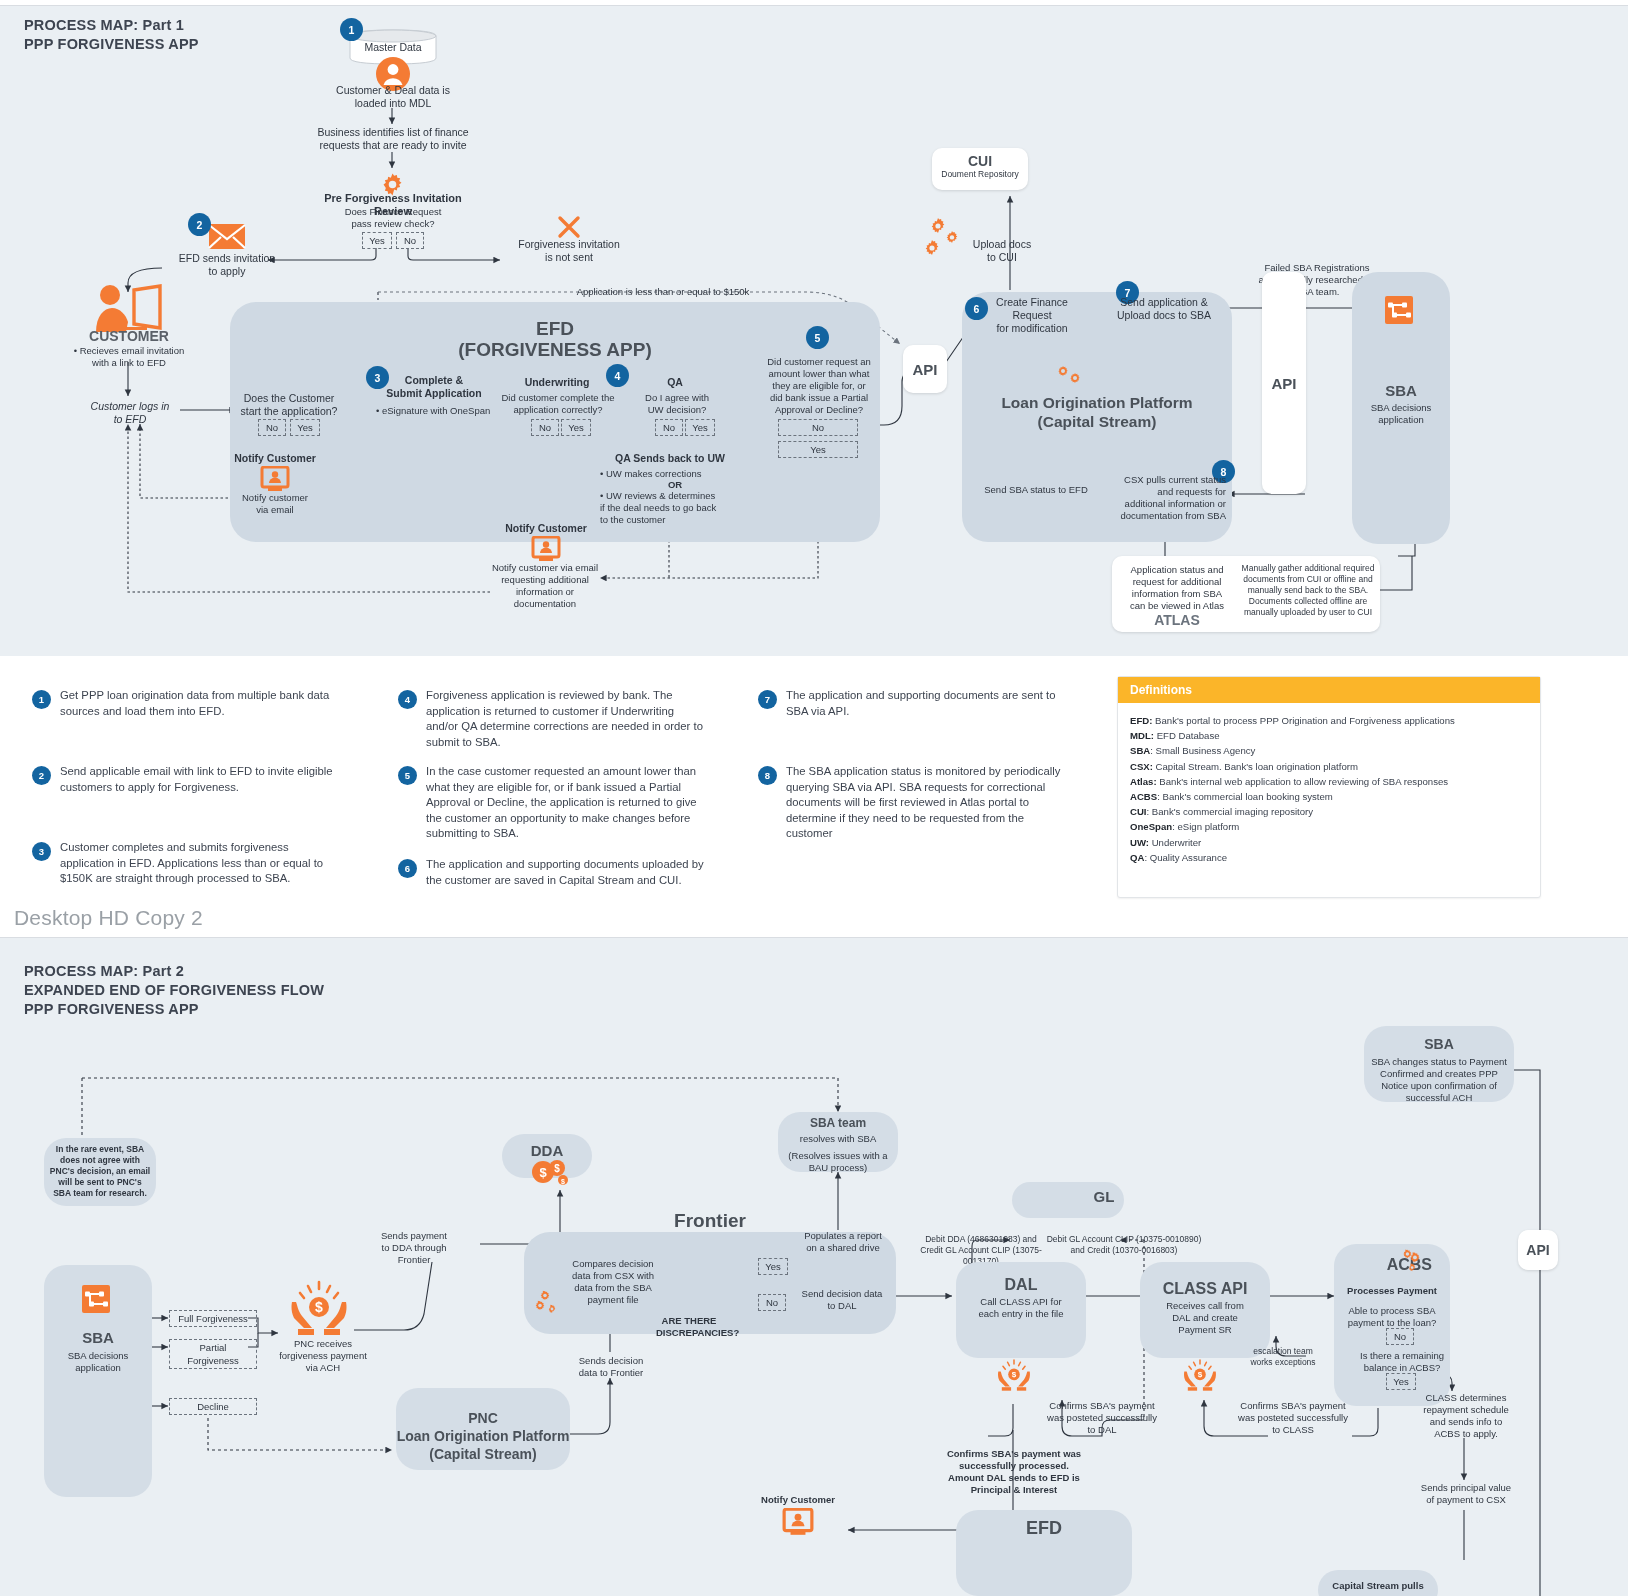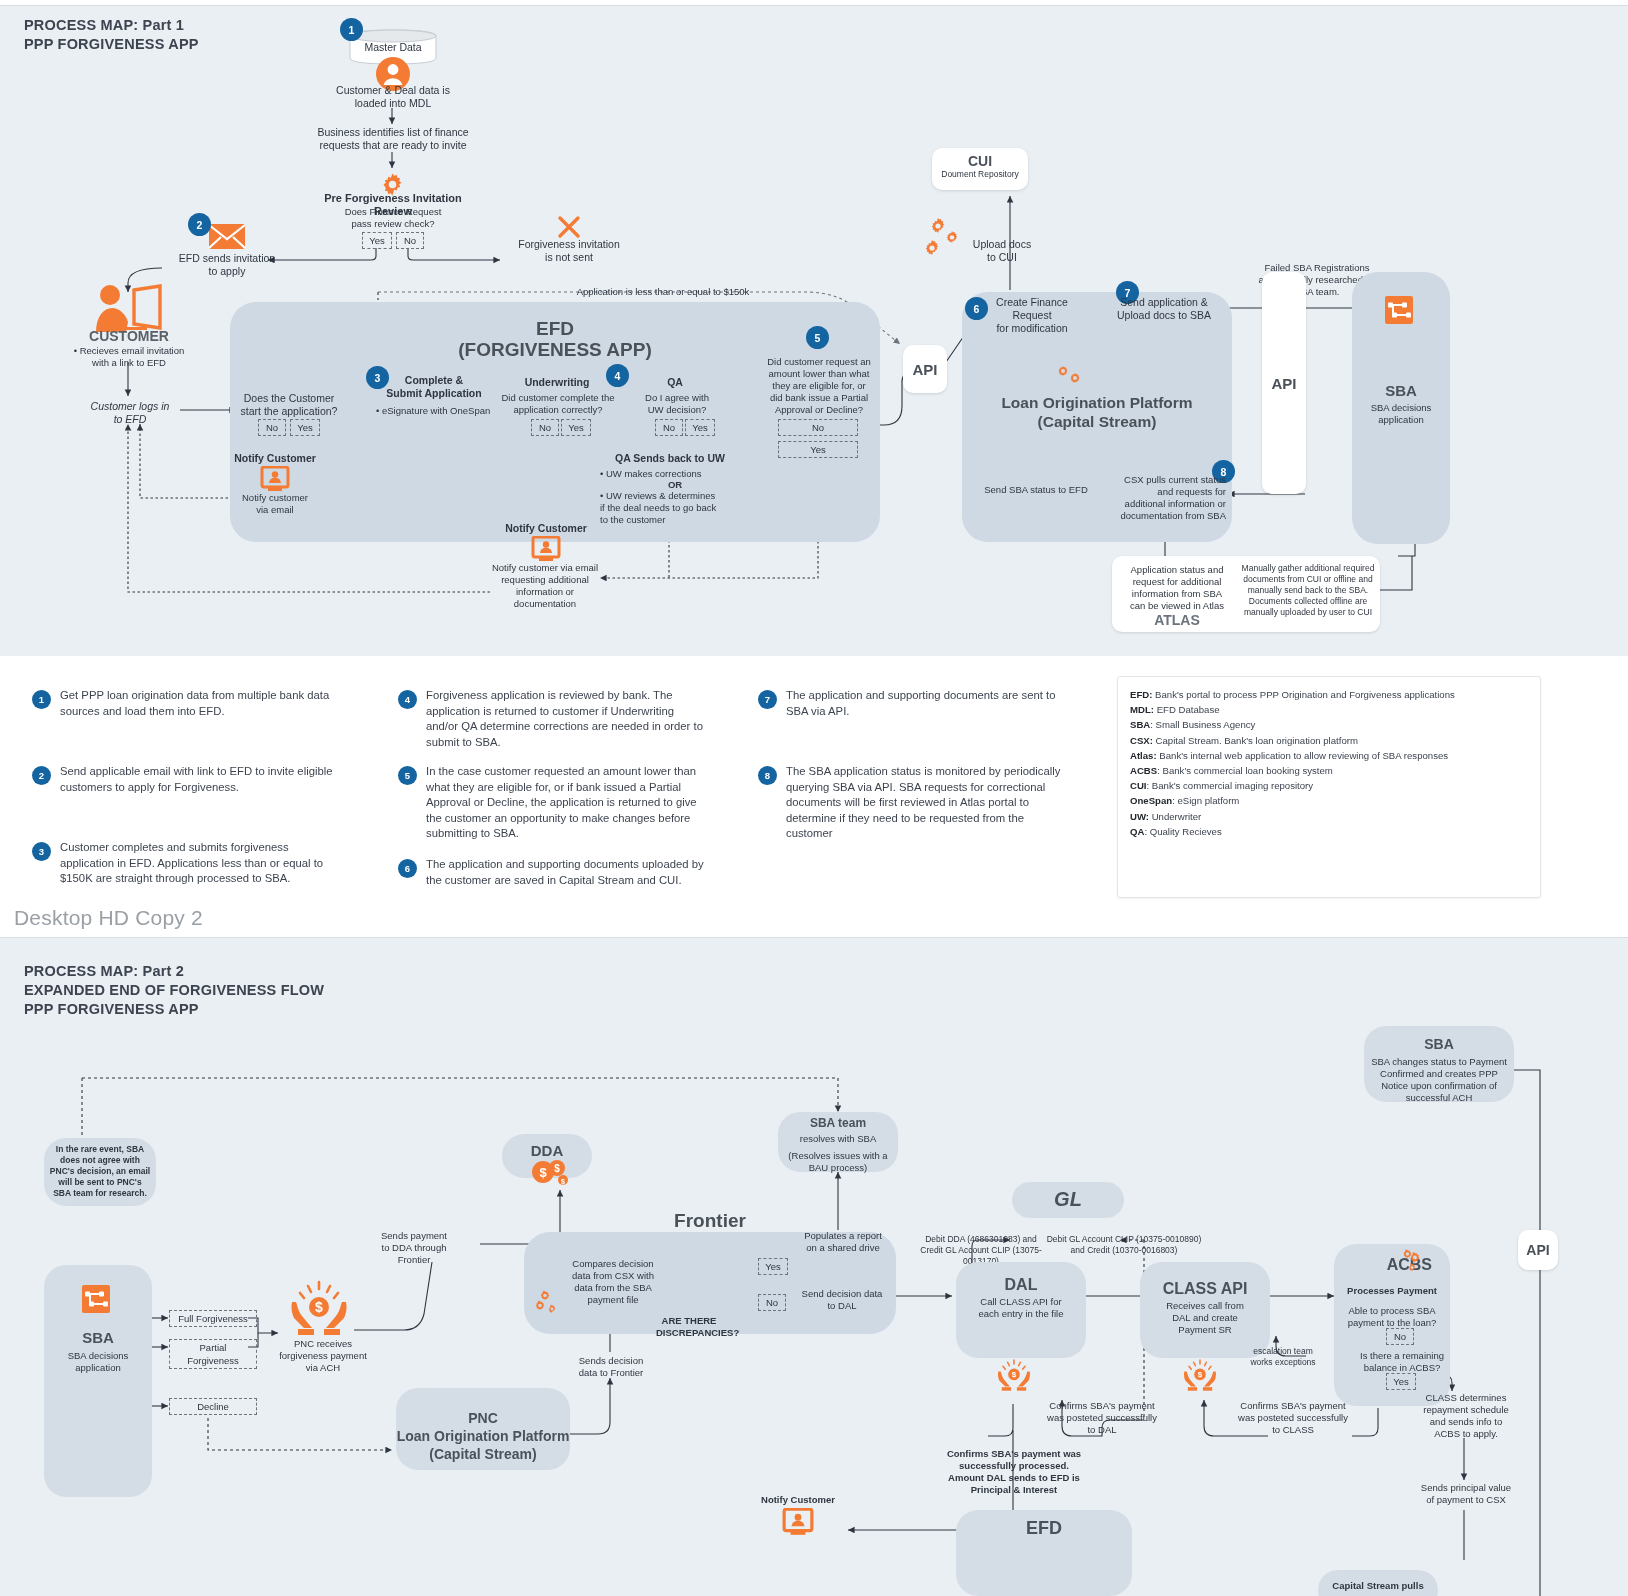--- a/index.html
+++ b/index.html
@@ -470,31 +470,32 @@
   <div class="note" style="left:758px; top:688px;">
       <div class="nb">7</div>
       <div class="nt">The application and supporting documents are sent to SBA via API.</div>
     </div>
   <div class="note" style="left:758px; top:764px;">
       <div class="nb">8</div>
       <div class="nt">The SBA application status is monitored by periodically querying SBA via API. SBA requests for correctional documents will be first reviewed in Atlas portal to determine if they need to be requested from the customer</div>
     </div>
 
   <div class="defs">
+    <div class="defs-hd">Definitions</div>
     <div class="defs-bd">
       <div><b>EFD:</b><span> Bank's portal to process PPP Origination and Forgiveness applications</span></div>
       <div><b>MDL:</b><span> EFD Database</span></div>
       <div><b>SBA</b><span>: Small Business Agency</span></div>
       <div><b>CSX:</b><span> Capital Stream.  Bank's loan origination platform</span></div>
       <div><b>Atlas:</b><span> Bank's internal web application to allow reviewing of SBA responses</span></div>
       <div><b>ACBS</b><span>:  Bank's commercial loan booking system</span></div>
       <div><b>CUI</b><span>: Bank's commercial imaging repository</span></div>
       <div><b>OneSpan</b><span>: eSign platform</span></div>
       <div><b>UW:</b><span> Underwriter</span></div>
-      <div><b>QA</b><span>: Quality Recieves</span></div>
+      <div><b>QA</b><span>: Quality Assurance</span></div>
     </div>
   </div>
 
   <div class="artboard-label">Desktop HD Copy 2</div>
 
   <div class="panel2"></div>
   <div class="hairline" style="top:937px"></div>
 
   <svg class="lay">
     <g stroke="#2f3640" stroke-width="1.1" fill="none">
@@ -691,21 +692,21 @@
 
   <div class="node" style="left:778px; top:1112px; width:120px; height:60px;"></div>
   <div class="abs t-med" style="left:778px; top:1116px; width:120px; font-size:12px;">SBA team</div>
   <div class="abs t-sm" style="left:778px; top:1133px; width:120px;">resolves with SBA</div>
   <div class="abs t-sm" style="left:778px; top:1150px; width:120px;">
     <span style="white-space:pre-line">(Resolves issues with a
 BAU process)</span>
   </div>
 
   <div class="node" style="left:1012px; top:1182px; width:112px; height:36px;"></div>
-  <div class="abs t-med" style="left:1012px; top:1188px; width:112px; font-size:20px;font-style:italic;">GL</div>
+  <div class="abs t-med" style="left:1048px; top:1188px; width:112px; font-size:15px;">GL</div>
 
   <div class="abs t-xs" style="left:906px; top:1234px; width:150px;">
     <span style="white-space:pre-line">Debit DDA (4686301083) and
 Credit GL Account CLIP (13075-0013170)</span>
   </div>
   <div class="abs t-xs" style="left:1046px; top:1234px; width:156px;">
     <span style="white-space:pre-line">Debit GL Account CLIP (10375-0010890)
 and Credit (10370-0016803)</span>
   </div>
 

